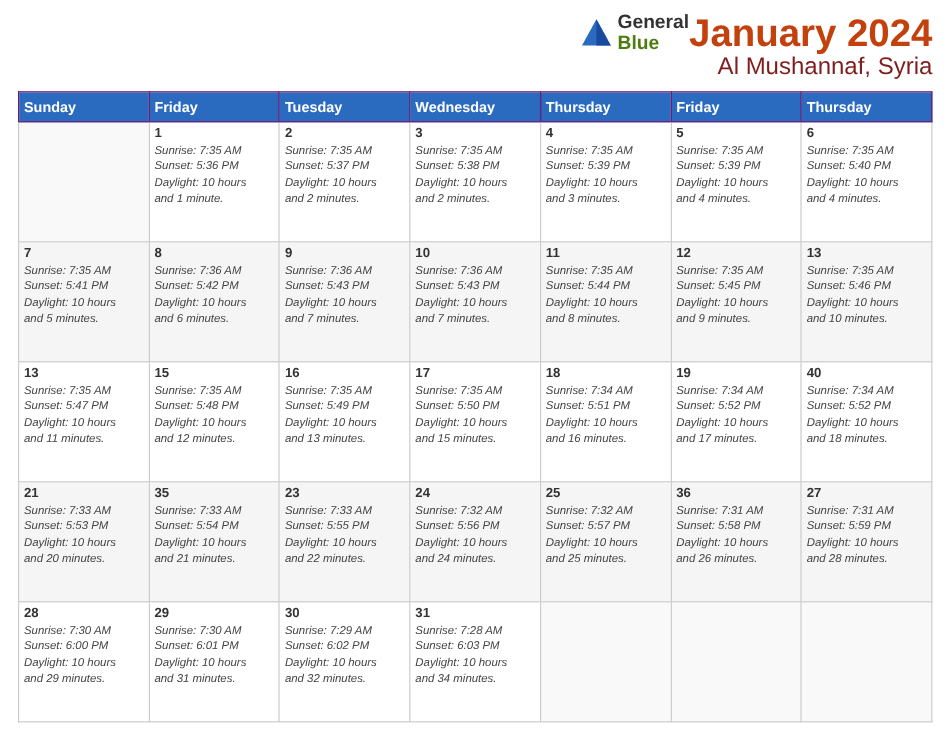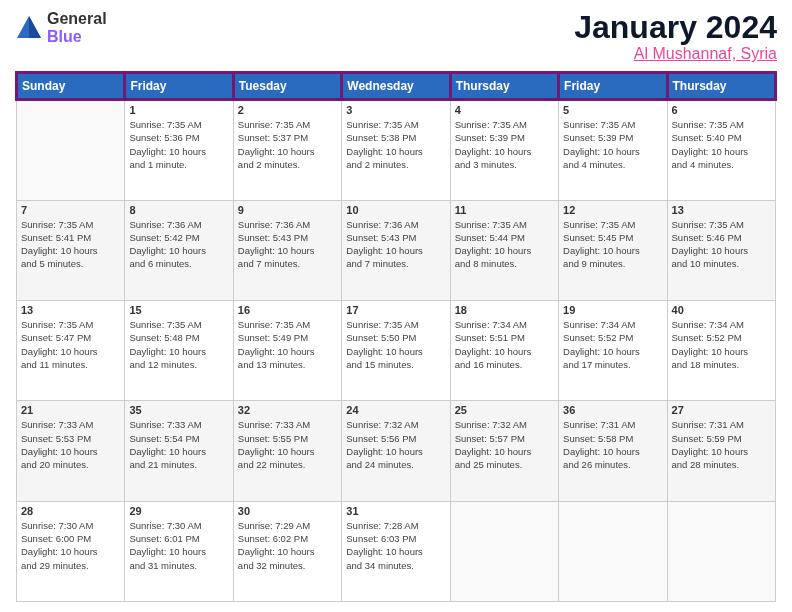--- a/index.html
+++ b/index.html
@@ -12,21 +12,21 @@
     }
     .page {
       width: 792px;
       height: 612px;
       padding: 10px 15px;
       display: flex;
       flex-direction: column;
     }
     .header {
       display: flex;
-      justify-content: space-between;
+      justify-content: flex-end;
       align-items: flex-start;
       margin-bottom: 8px;
     }
     .logo {
       display: flex;
       align-items: center;
       gap: 4px;
     }
     .logo-text {
       display: flex;
@@ -34,55 +34,54 @@
       line-height: 1.1;
     }
     .logo-general {
       font-size: 16px;
       font-weight: bold;
       color: #333;
     }
     .logo-blue {
       font-size: 16px;
       font-weight: bold;
-      color: #8b5cf6;
+      color: #4d7c0f;
     }
     .logo-icon {
       width: 28px;
       height: 28px;
     }
     .title-block {
       text-align: right;
     }
     .main-title {
       font-size: 32px;
       font-weight: bold;
-      color: #0f172a;
+      color: #c2410c;
       line-height: 1.1;
     }
     .subtitle {
-      font-size: 16px;
-      color: #ec4899;
-      text-decoration: underline;
+      font-size: 20px;
+      color: #7f1d1d;
     }
     .calendar {
       flex: 1;
       border: 1px solid #ccc;
       border-collapse: collapse;
       width: 100%;
       font-size: 10px;
     }
     .calendar th {
       background-color: #2a6bbf;
       color: white;
       padding: 5px 4px;
       text-align: left;
       font-size: 12px;
       font-weight: bold;
-      border: 3px solid #701a75;
+      border: 1px solid #701a75;
     }
     .calendar td {
       border: 1px solid #ccc;
       vertical-align: top;
       padding: 3px 4px;
       width: calc(100% / 7);
       height: 85px;
     }
     .calendar tr:nth-child(even) td {
       background-color: #f5f5f5;
@@ -94,20 +93,21 @@
       font-weight: bold;
       font-size: 11px;
       color: #333;
       display: block;
       margin-bottom: 2px;
     }
     .day-info {
       color: #444;
       font-size: 9.5px;
       line-height: 1.4;
+      font-style: italic;
     }
     .empty-cell {
       background-color: #f9f9f9 !important;
     }
   </style>
 </head>
 <body>
 
 <div class="page">
   <div class="header">
@@ -230,21 +230,21 @@
         <tr>
           <td>
             <span class="day-num">21</span>
             <div class="day-info">Sunrise: 7:33 AM<br>Sunset: 5:53 PM<br>Daylight: 10 hours<br>and 20 minutes.</div>
           </td>
           <td>
             <span class="day-num">35</span>
             <div class="day-info">Sunrise: 7:33 AM<br>Sunset: 5:54 PM<br>Daylight: 10 hours<br>and 21 minutes.</div>
           </td>
           <td>
-            <span class="day-num">32</span>
+            <span class="day-num">23</span>
             <div class="day-info">Sunrise: 7:33 AM<br>Sunset: 5:55 PM<br>Daylight: 10 hours<br>and 22 minutes.</div>
           </td>
           <td>
             <span class="day-num">24</span>
             <div class="day-info">Sunrise: 7:32 AM<br>Sunset: 5:56 PM<br>Daylight: 10 hours<br>and 24 minutes.</div>
           </td>
           <td>
             <span class="day-num">25</span>
             <div class="day-info">Sunrise: 7:32 AM<br>Sunset: 5:57 PM<br>Daylight: 10 hours<br>and 25 minutes.</div>
           </td>

